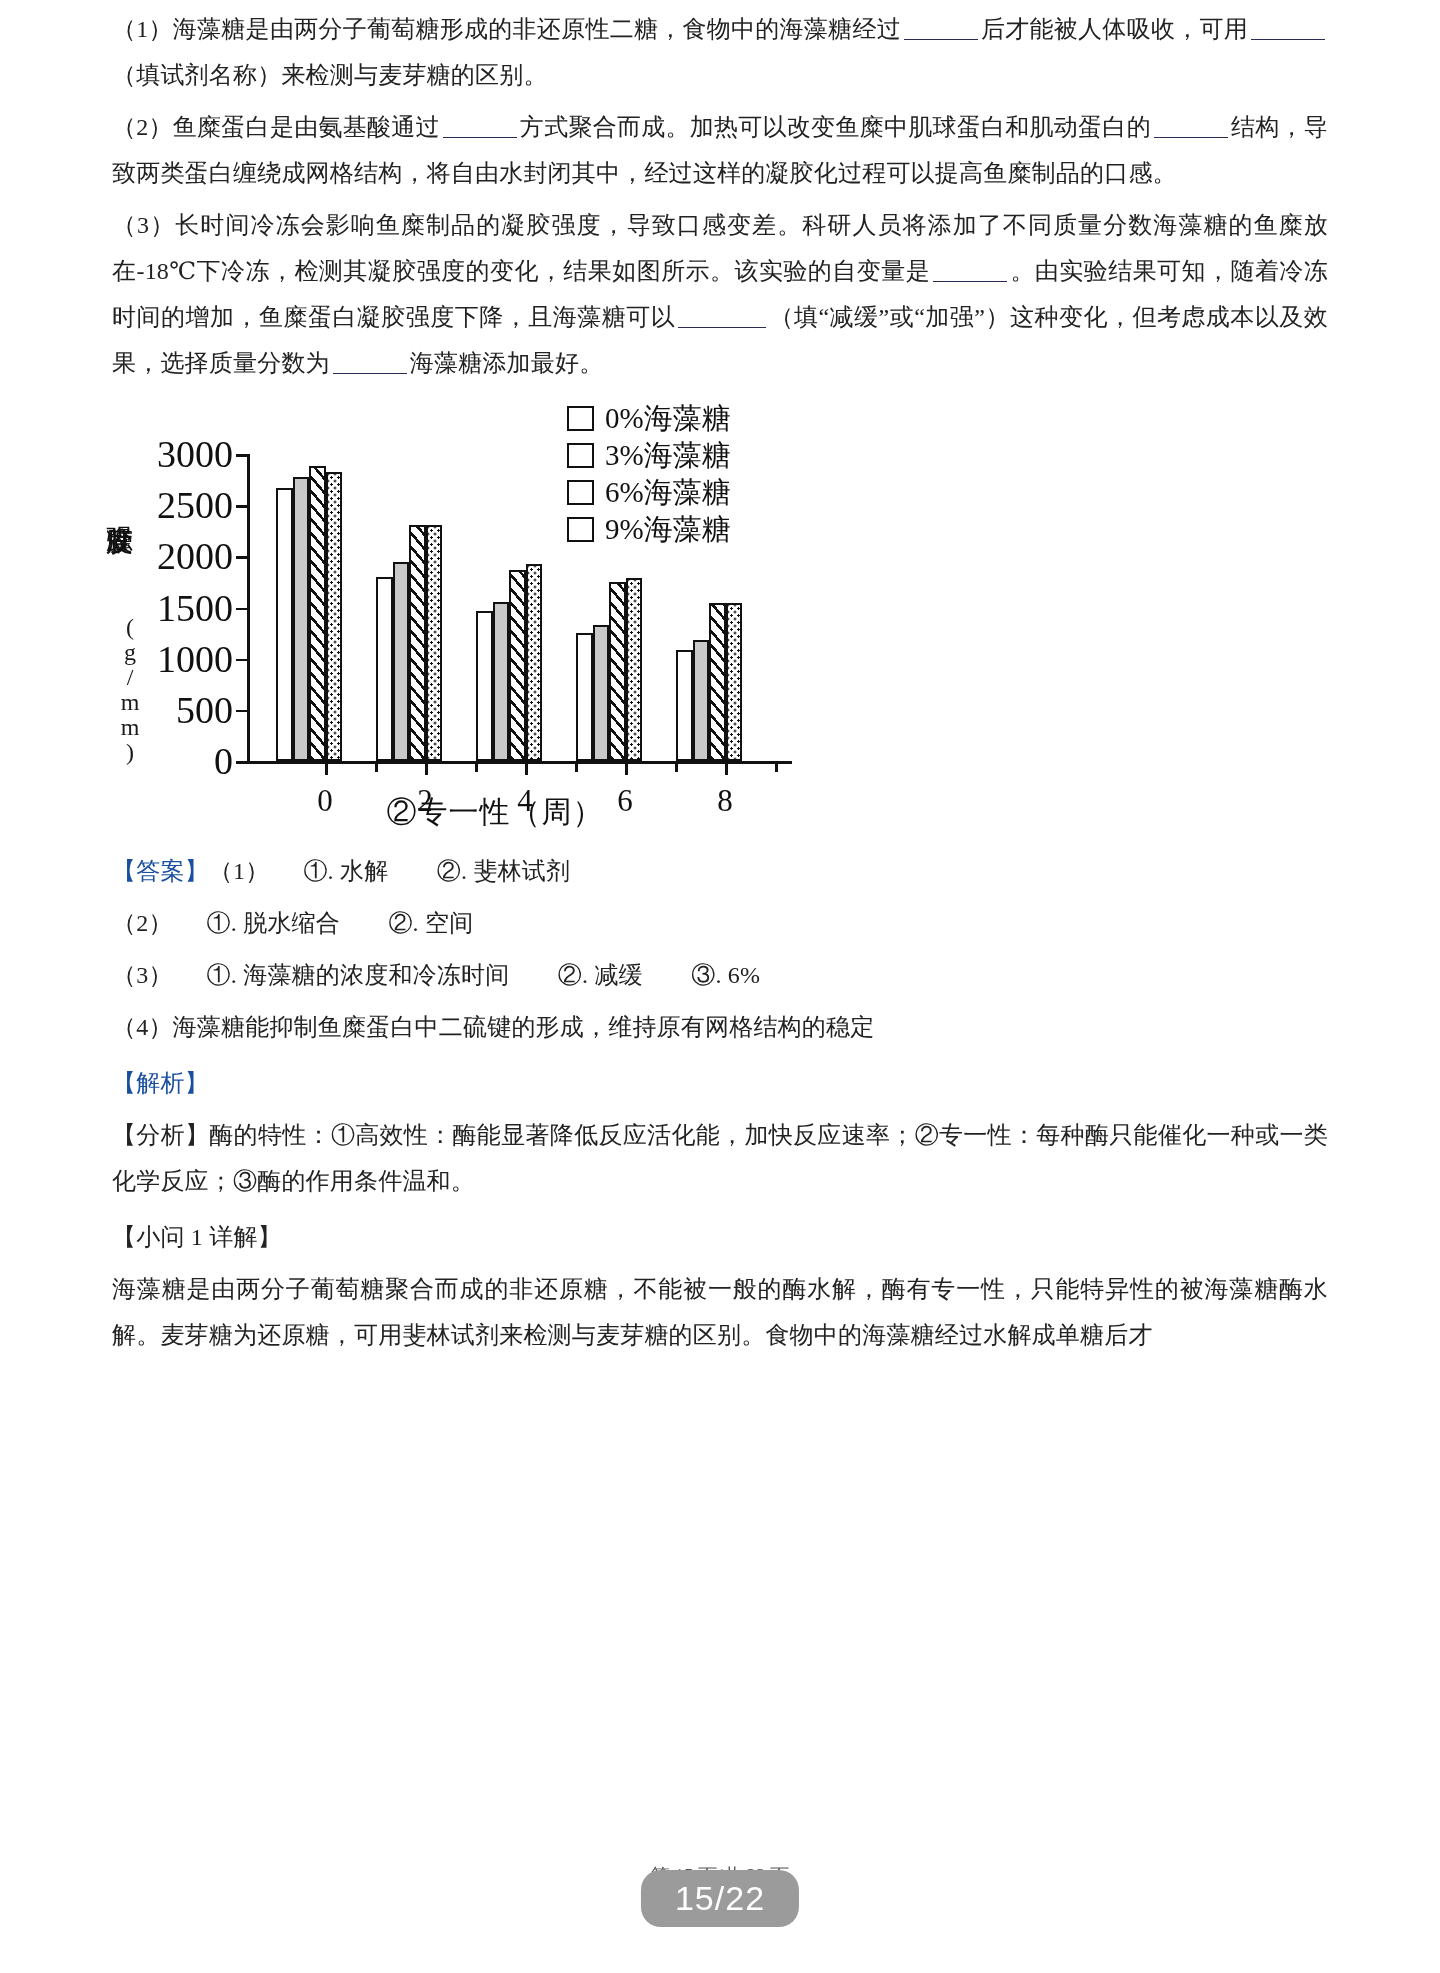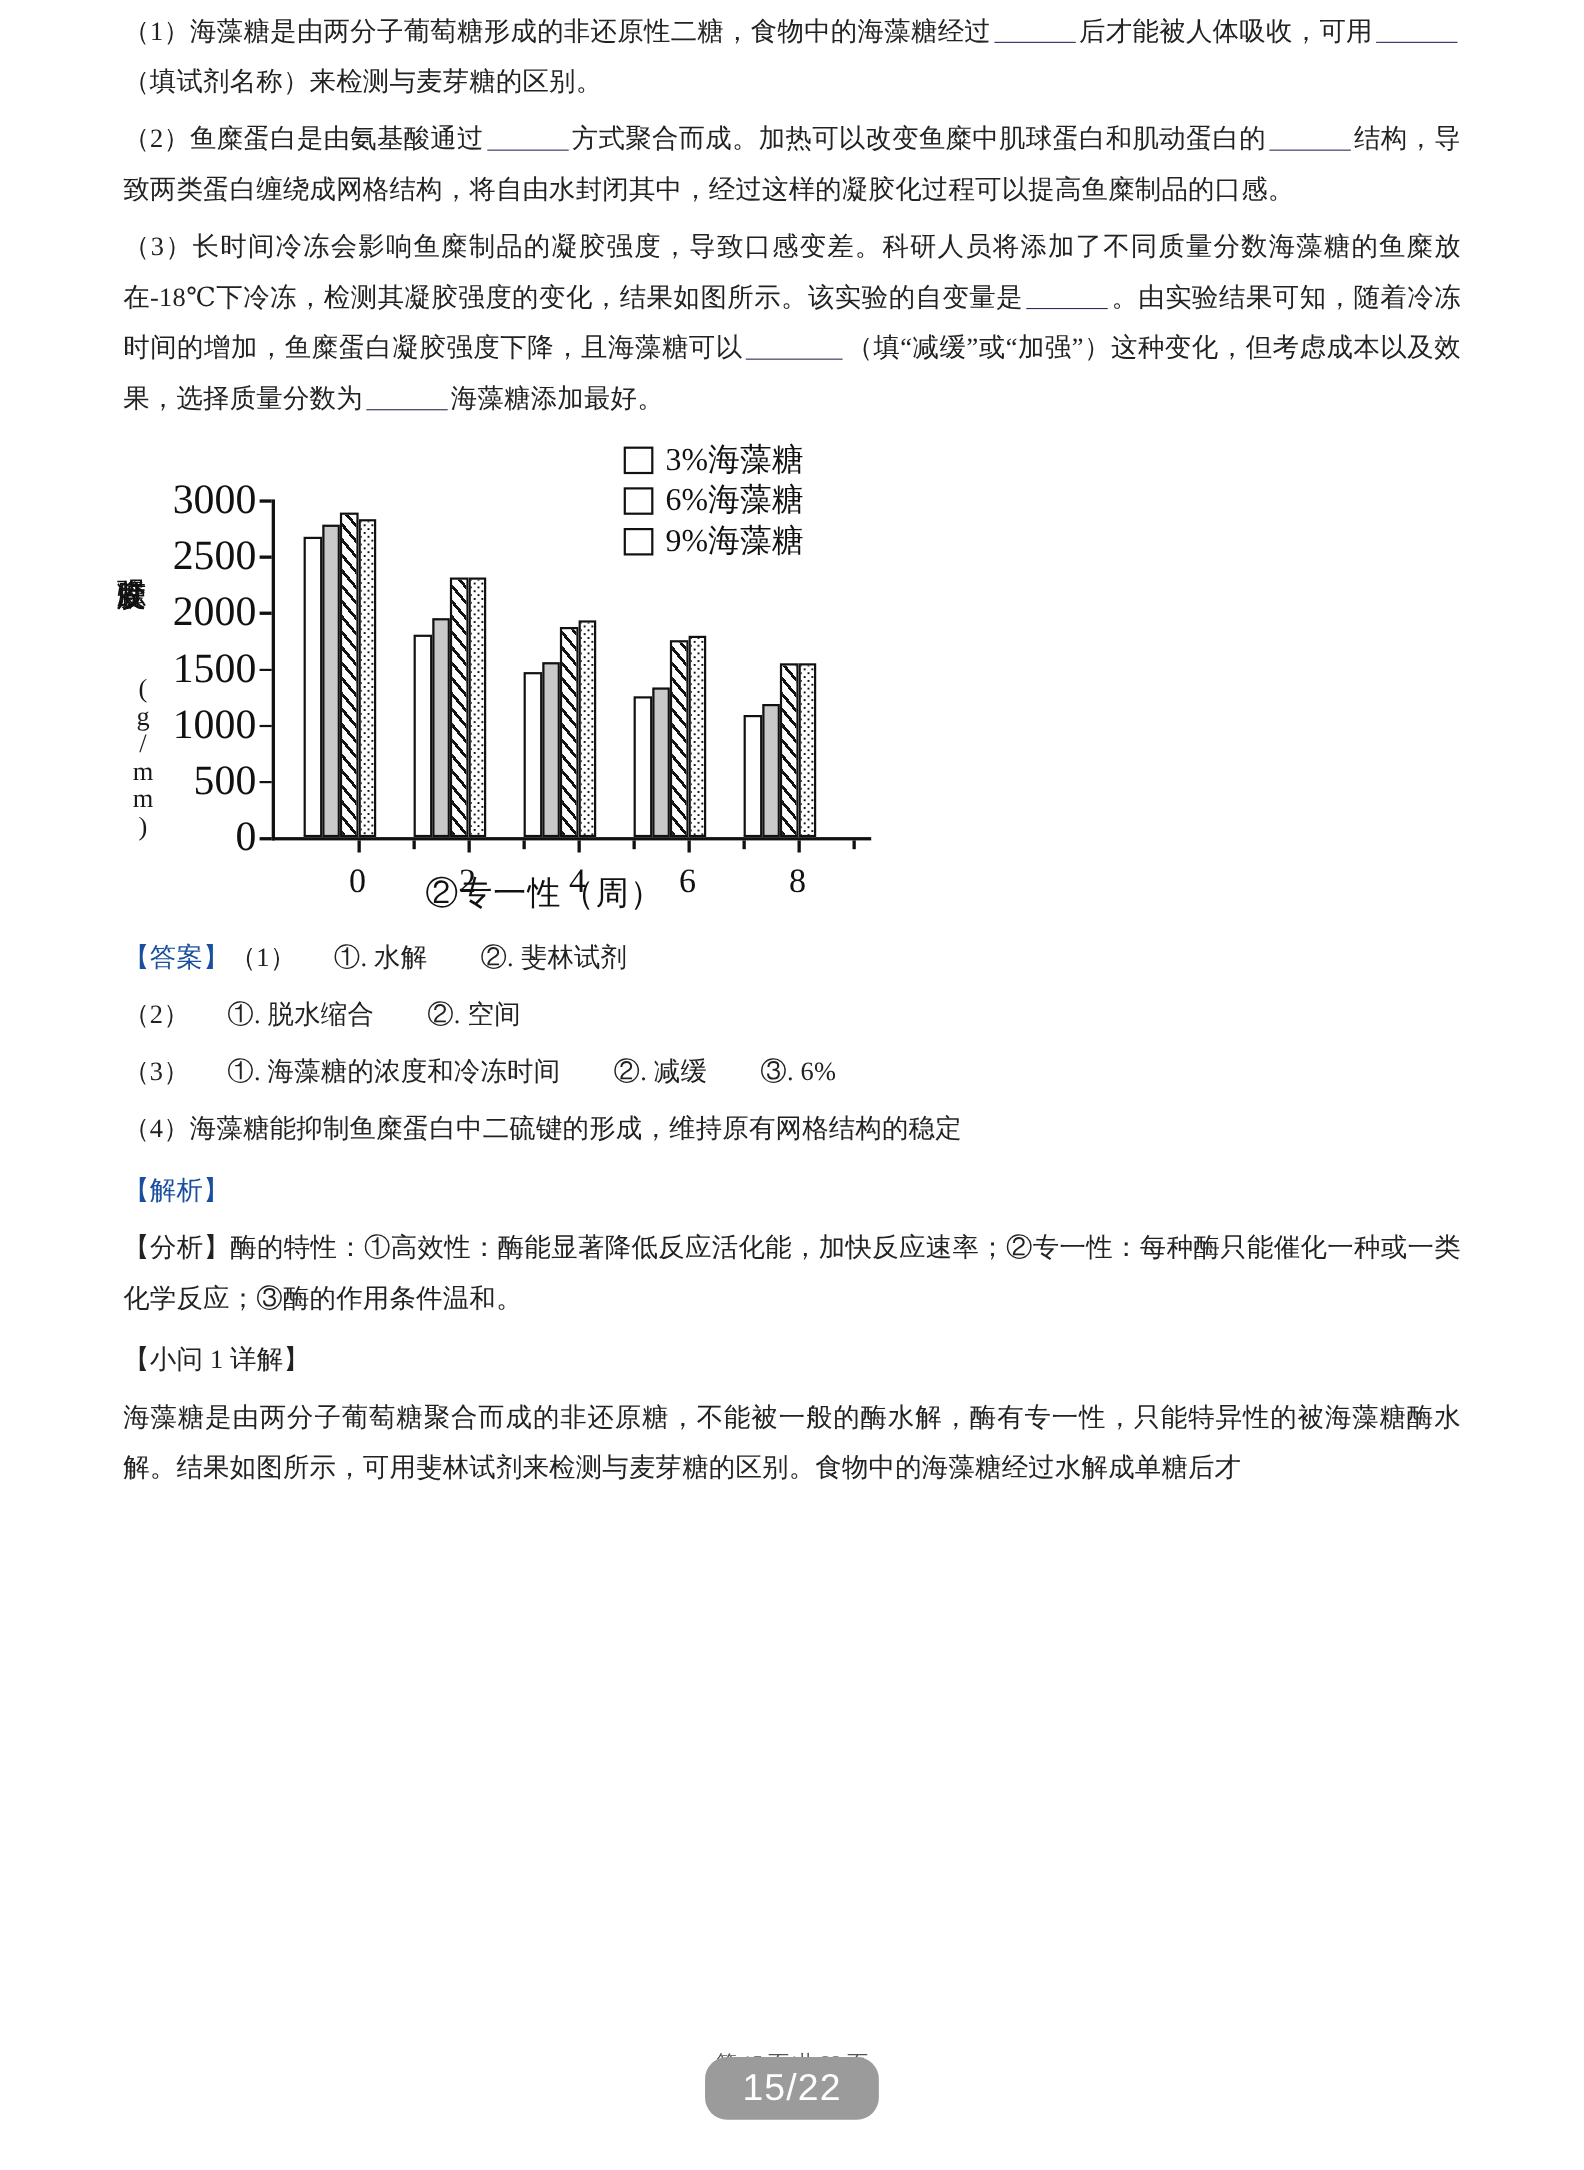--- a/index.html
+++ b/index.html
@@ -182,20 +182,24 @@
         <div class="xtick" style="left: 228px; height: 8px; bottom: -8px;"></div>
         <div class="xtick" style="left: 328px; height: 8px; bottom: -8px;"></div>
         <div class="xtick" style="left: 428px; height: 8px; bottom: -8px;"></div>
         <div class="xtick" style="left: 528px; height: 8px; bottom: -8px;"></div>
       </div>
 
     <div class="xlabel">②专一性（周）</div>
 
     <div class="legend" id="legend">
         <div class="legend-row">
+          <span class="swatch p0"></span>
+          <span class="legend-lab">0%海藻糖</span>
+        </div>
+        <div class="legend-row">
           <span class="swatch p3"></span>
           <span class="legend-lab">3%海藻糖</span>
         </div>
         <div class="legend-row">
           <span class="swatch p6"></span>
           <span class="legend-lab">6%海藻糖</span>
         </div>
         <div class="legend-row">
           <span class="swatch p9"></span>
           <span class="legend-lab">9%海藻糖</span>
@@ -228,21 +232,21 @@
 
     <p class="para">
       <span>【分析】</span><span>酶的特性：①高效性：酶能显著降低反应活化能，加快反应速率；②专一性：每种酶只能催化一种或一类化学反应；③酶的作用条件温和。</span>
     </p>
 
     <p class="para" style="margin-top:10px;">
       <span>【小问 1 详解】</span>
     </p>
 
     <p class="para">
-      <span>海藻糖是由两分子葡萄糖聚合而成的非还原糖，不能被一般的酶水解，酶有专一性，只能特异性的被海藻糖酶水解。结果如图所示，可用斐林试剂来检测与麦芽糖的区别。食物中的海藻糖经过水解成单糖后才</span>
+      <span>海藻糖是由两分子葡萄糖聚合而成的非还原糖，不能被一般的酶水解，酶有专一性，只能特异性的被海藻糖酶水解。麦芽糖为还原糖，可用斐林试剂来检测与麦芽糖的区别。食物中的海藻糖经过水解成单糖后才</span>
     </p>
 
   </div>
 
   <div class="footer">第 15 页/共 22 页</div>
   <div class="pagepill">15/22</div>
 
 </div>
 
 </body></html>

